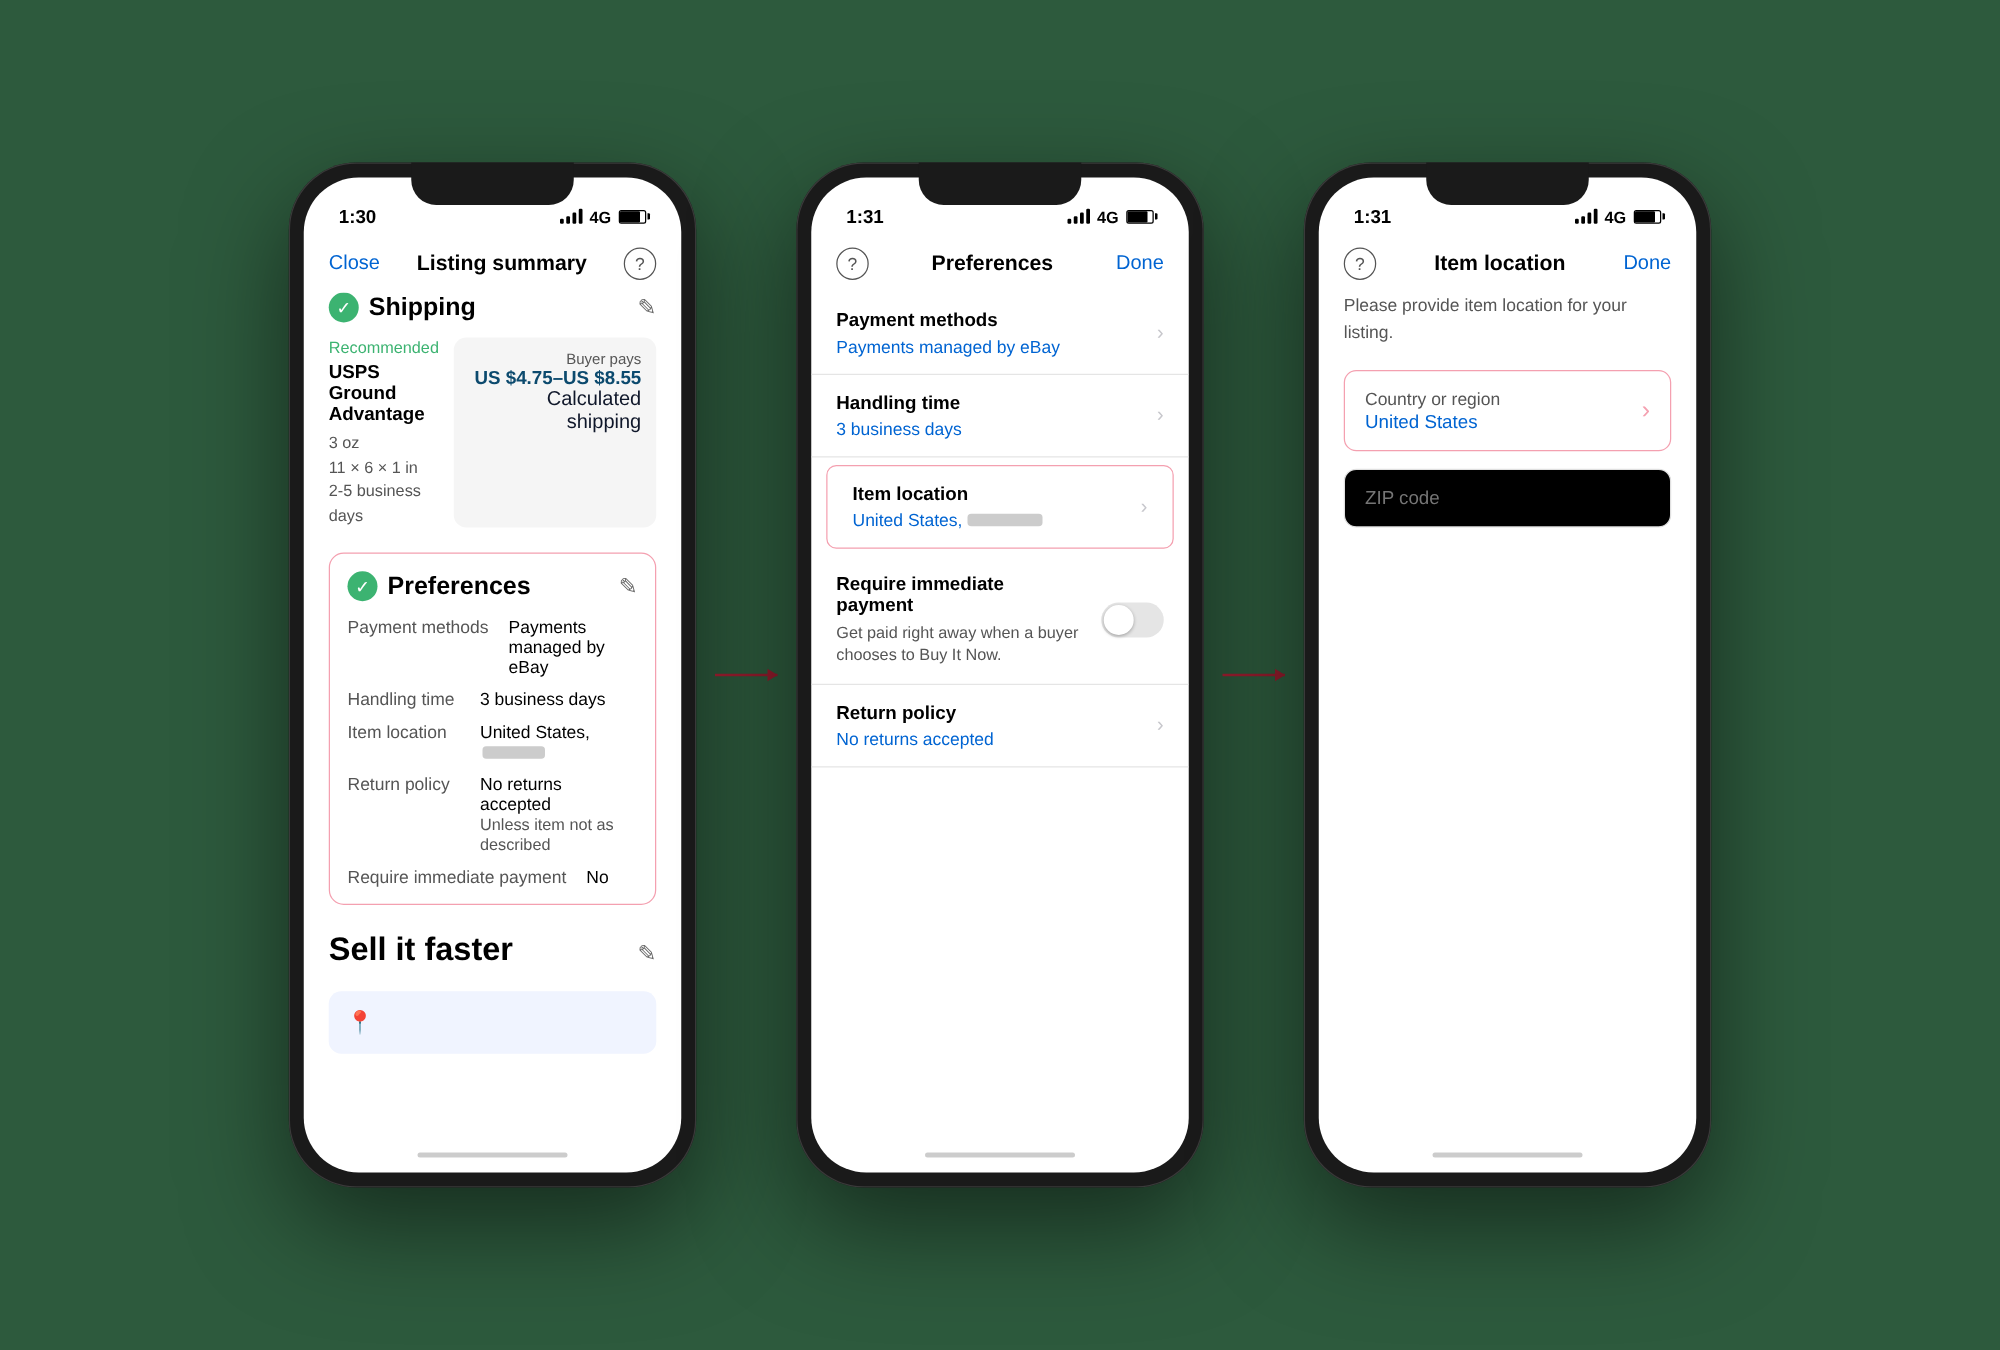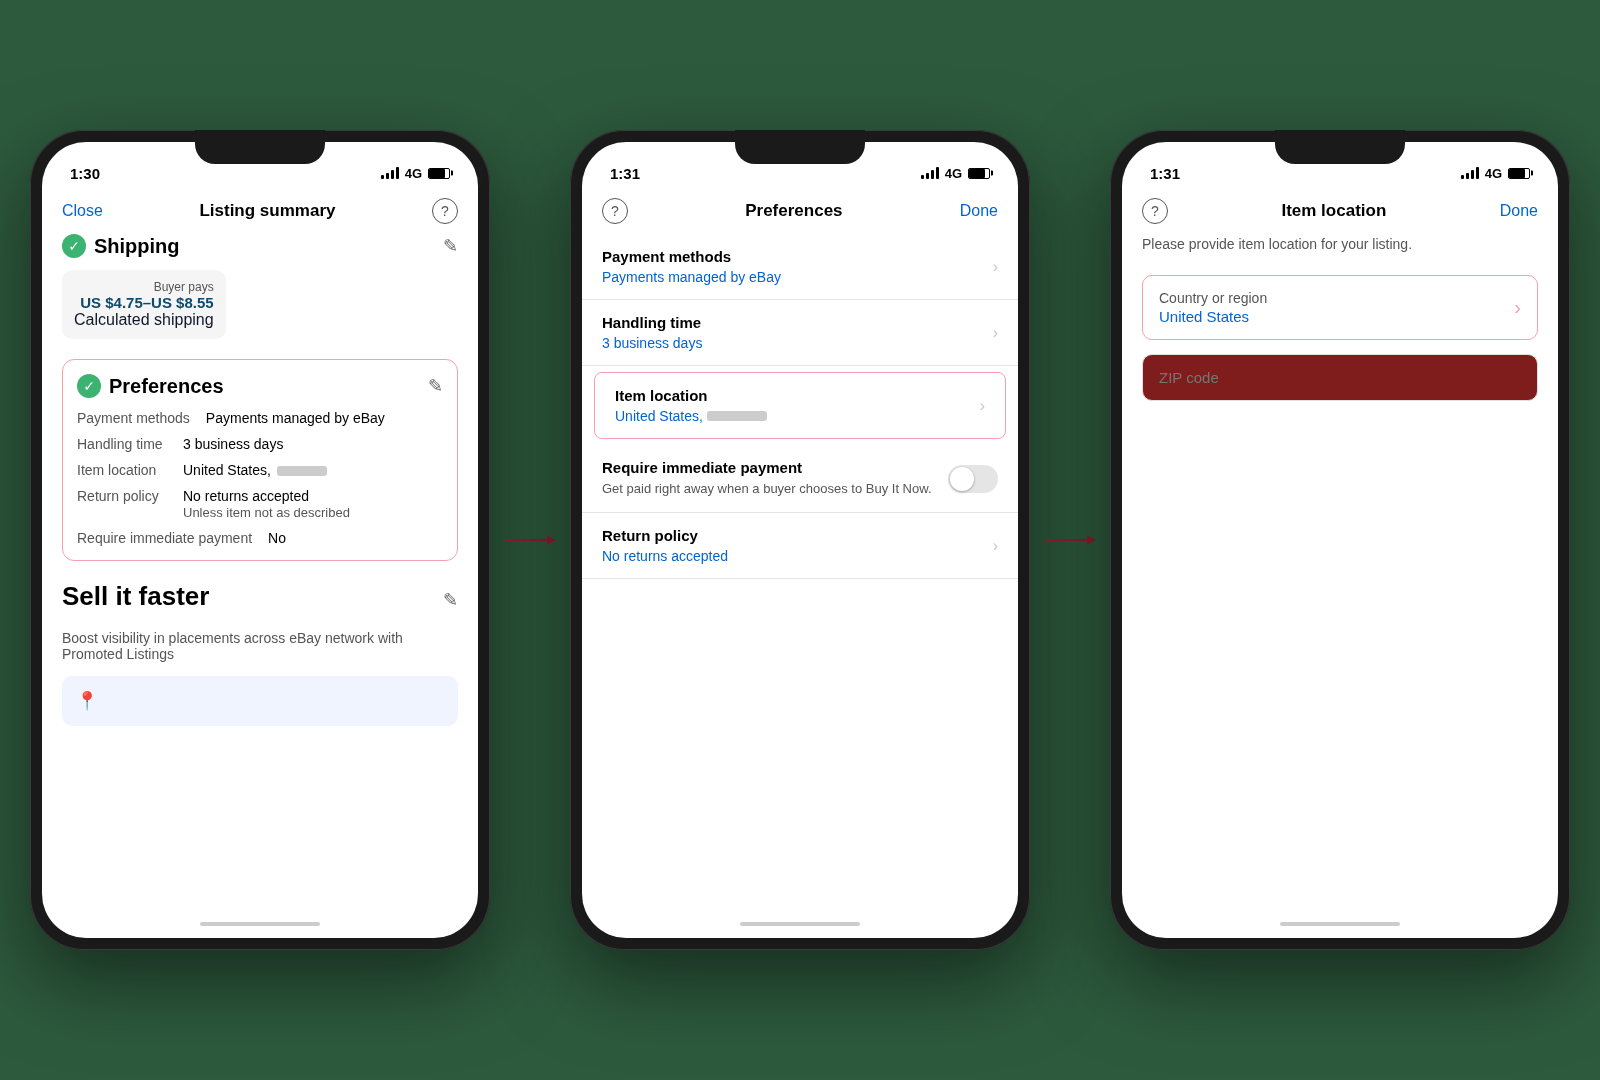--- a/index.html
+++ b/index.html
@@ -14,21 +14,21 @@
     .scene {
       display: flex;
       align-items: center;
       gap: 0px;
       padding: 20px;
     }
     .phone-wrapper {
       position: relative;
     }
     .phone {
-      width: 460px;
+      width: 326px;
       height: 820px;
       background: #1a1a1a;
       border-radius: 54px;
       padding: 12px;
       position: relative;
       box-shadow: 0 30px 80px rgba(0,0,0,0.5), inset 0 0 0 1px #3a3a3a;
     }
     .phone-screen {
       width: 100%;
       height: 100%;
@@ -412,21 +412,21 @@
     .location-input-group {
       margin-bottom: 14px;
     }
     .location-input {
       width: 100%;
       padding: 14px 16px;
       border: 1px solid #e0e0e0;
       border-radius: 10px;
       font-size: 15px;
       color: #999;
-      background: #7f1d1d;
+      background: #000000;
       outline: none;
     }
     .location-country-row {
       border: 1.5px solid #f4a0b0;
       border-radius: 10px;
       padding: 14px 16px;
       display: flex;
       justify-content: space-between;
       align-items: center;
       margin-bottom: 14px;
@@ -481,20 +481,29 @@
 
             <div class="section">
               <div class="section-header">
                 <div class="section-title">
                   <div class="green-check">✓</div>
                   <span class="section-title-text">Shipping</span>
                 </div>
                 <span class="edit-icon">✎</span>
               </div>
               <div class="shipping-card">
+                <div class="shipping-left">
+                  <div class="recommended-label">Recommended</div>
+                  <div class="shipping-name">USPS Ground Advantage</div>
+                  <div class="shipping-details">
+                    <span>3 oz</span><br>
+                    <span>11 × 6 × 1 in</span><br>
+                    <span>2-5 business days</span>
+                  </div>
+                </div>
                 <div class="shipping-right">
                   <div class="buyer-pays-label">Buyer pays</div>
                   <div class="buyer-pays-price">US $4.75–US $8.55</div>
                   <div class="calculated-label">Calculated shipping</div>
                 </div>
               </div>
             </div>
 
             <div class="preferences-section">
               <div class="section-header">
@@ -530,21 +539,20 @@
                 <span class="pref-label">Require immediate payment</span>
                 <span class="pref-value">No</span>
               </div>
             </div>
 
             <div class="section">
               <div class="section-header">
                 <span class="sell-faster-title">Sell it faster</span>
                 <span class="edit-icon">✎</span>
               </div>
-              <p class="sell-faster-desc">Boost visibility in placements across eBay network with Promoted Listings</p>
               <div class="promo-card">
                 <span class="promo-icon">📍</span>
               </div>
             </div>
 
           </div>
         </div>
 
         <div class="home-indicator">
           <div class="home-bar"></div>

